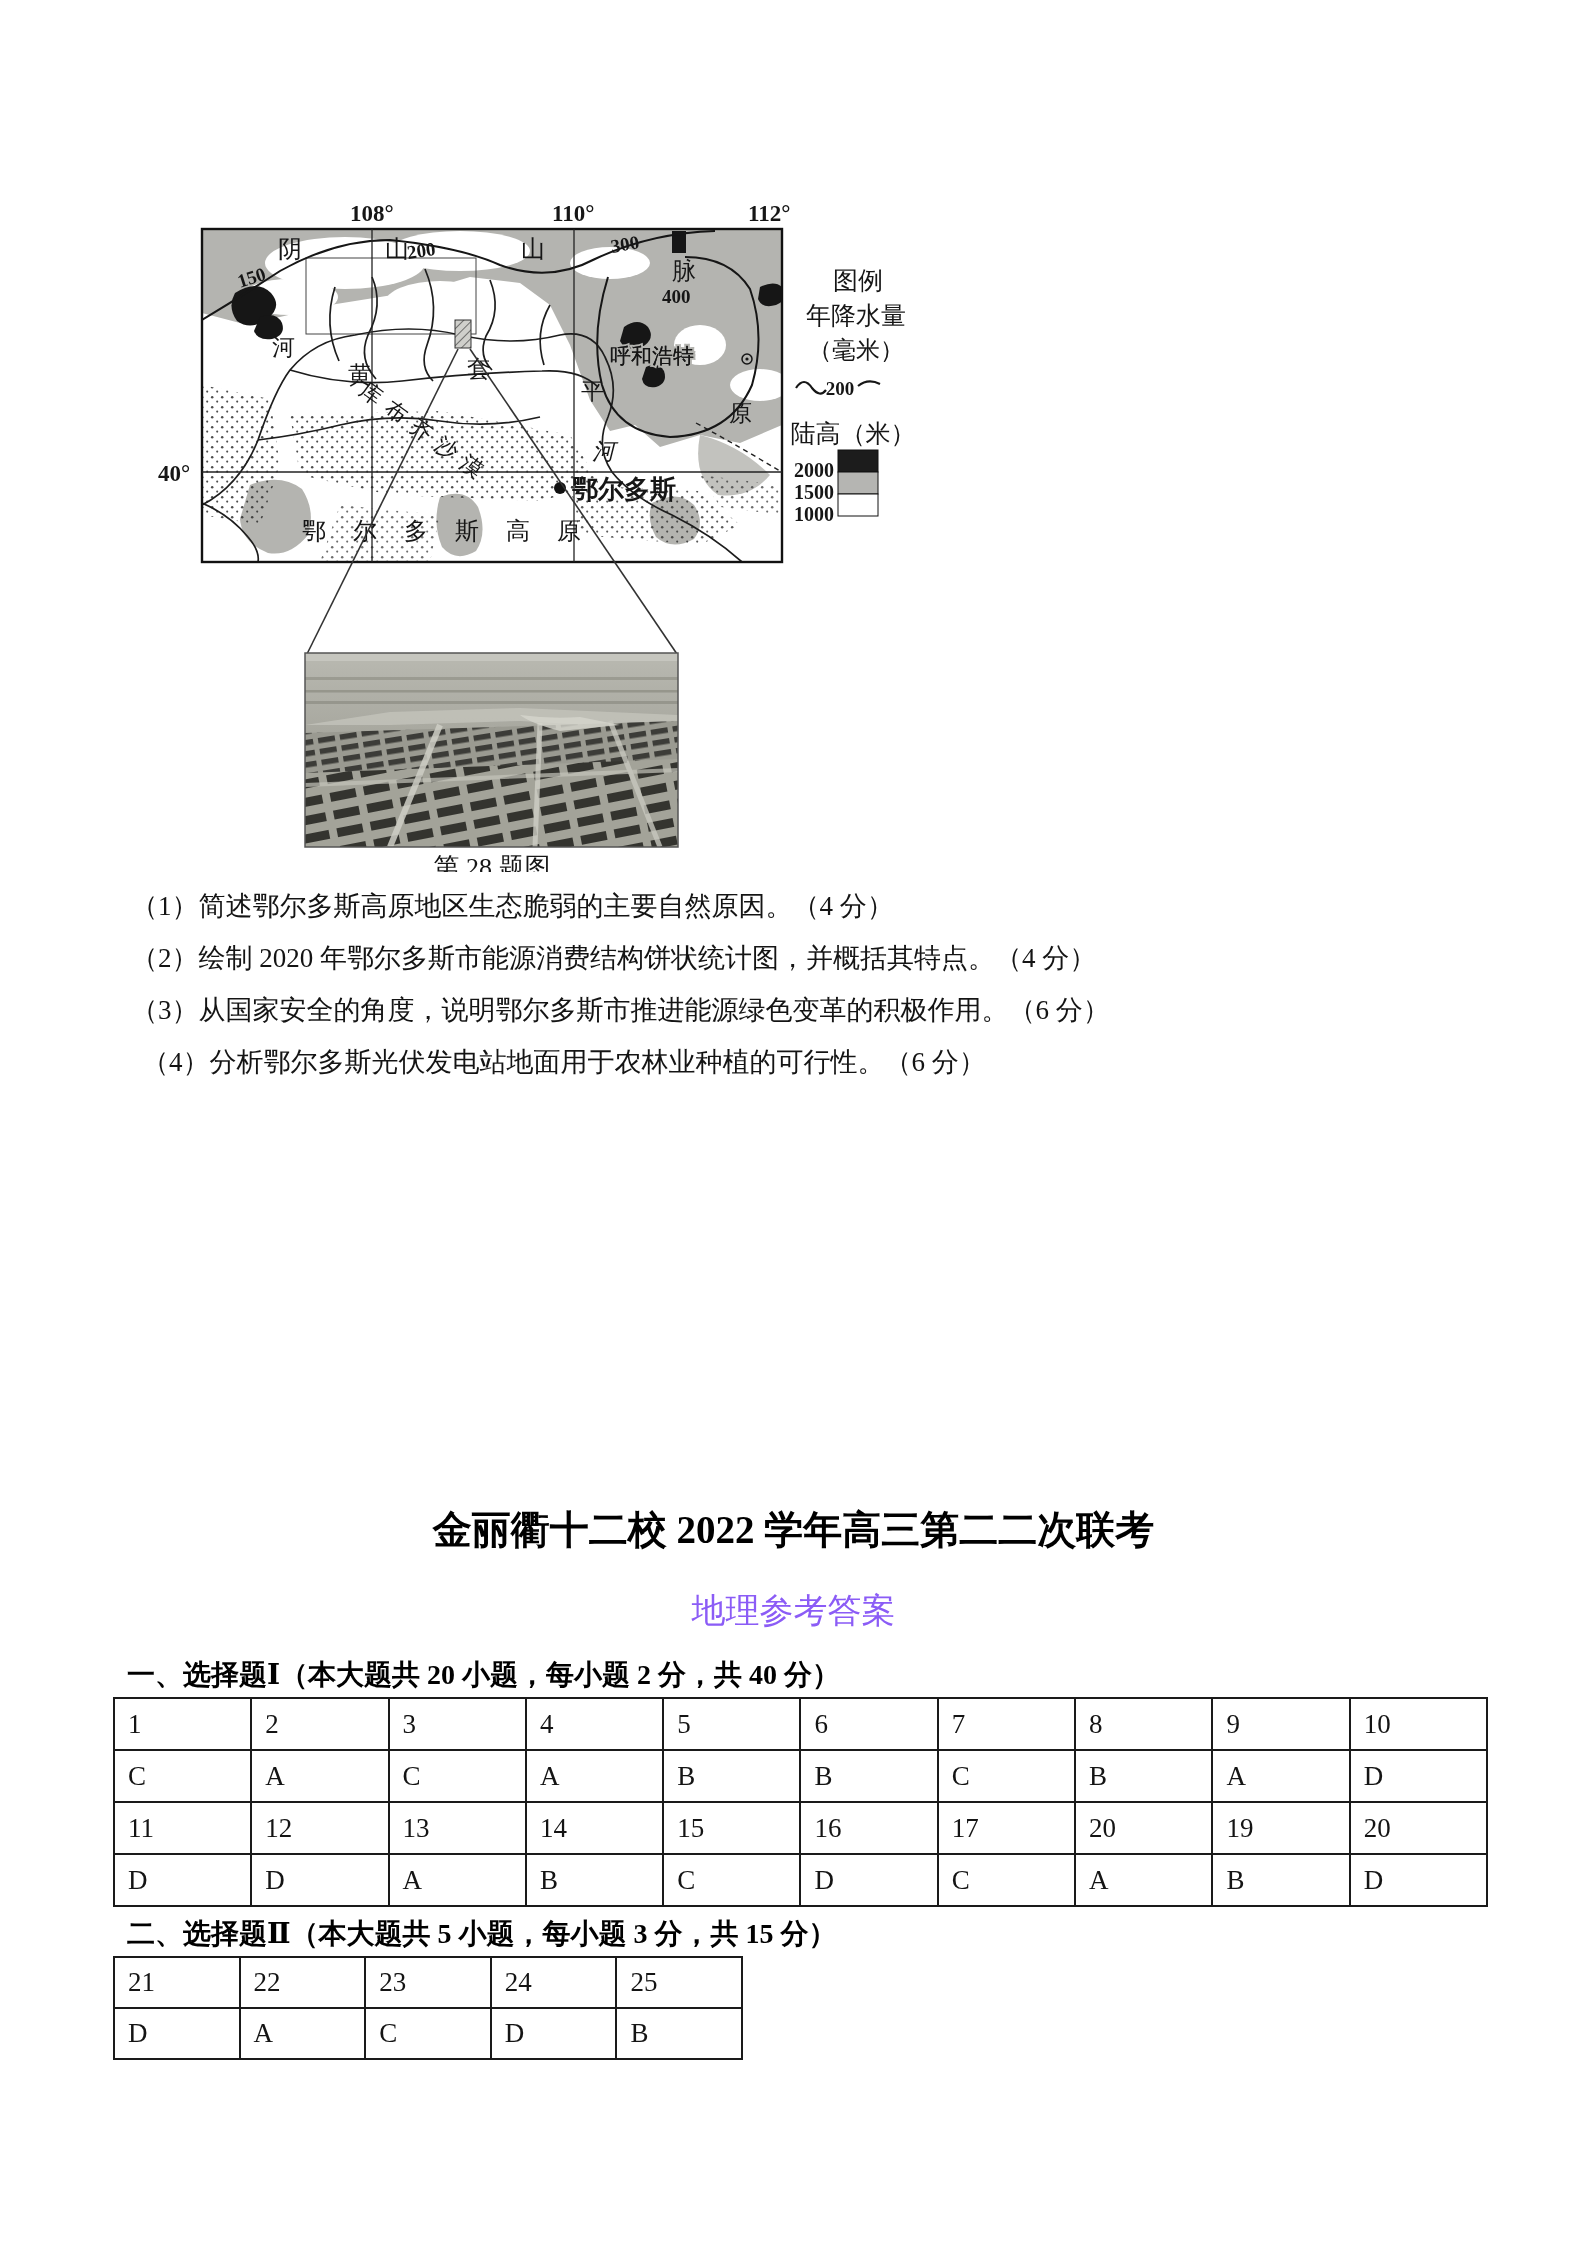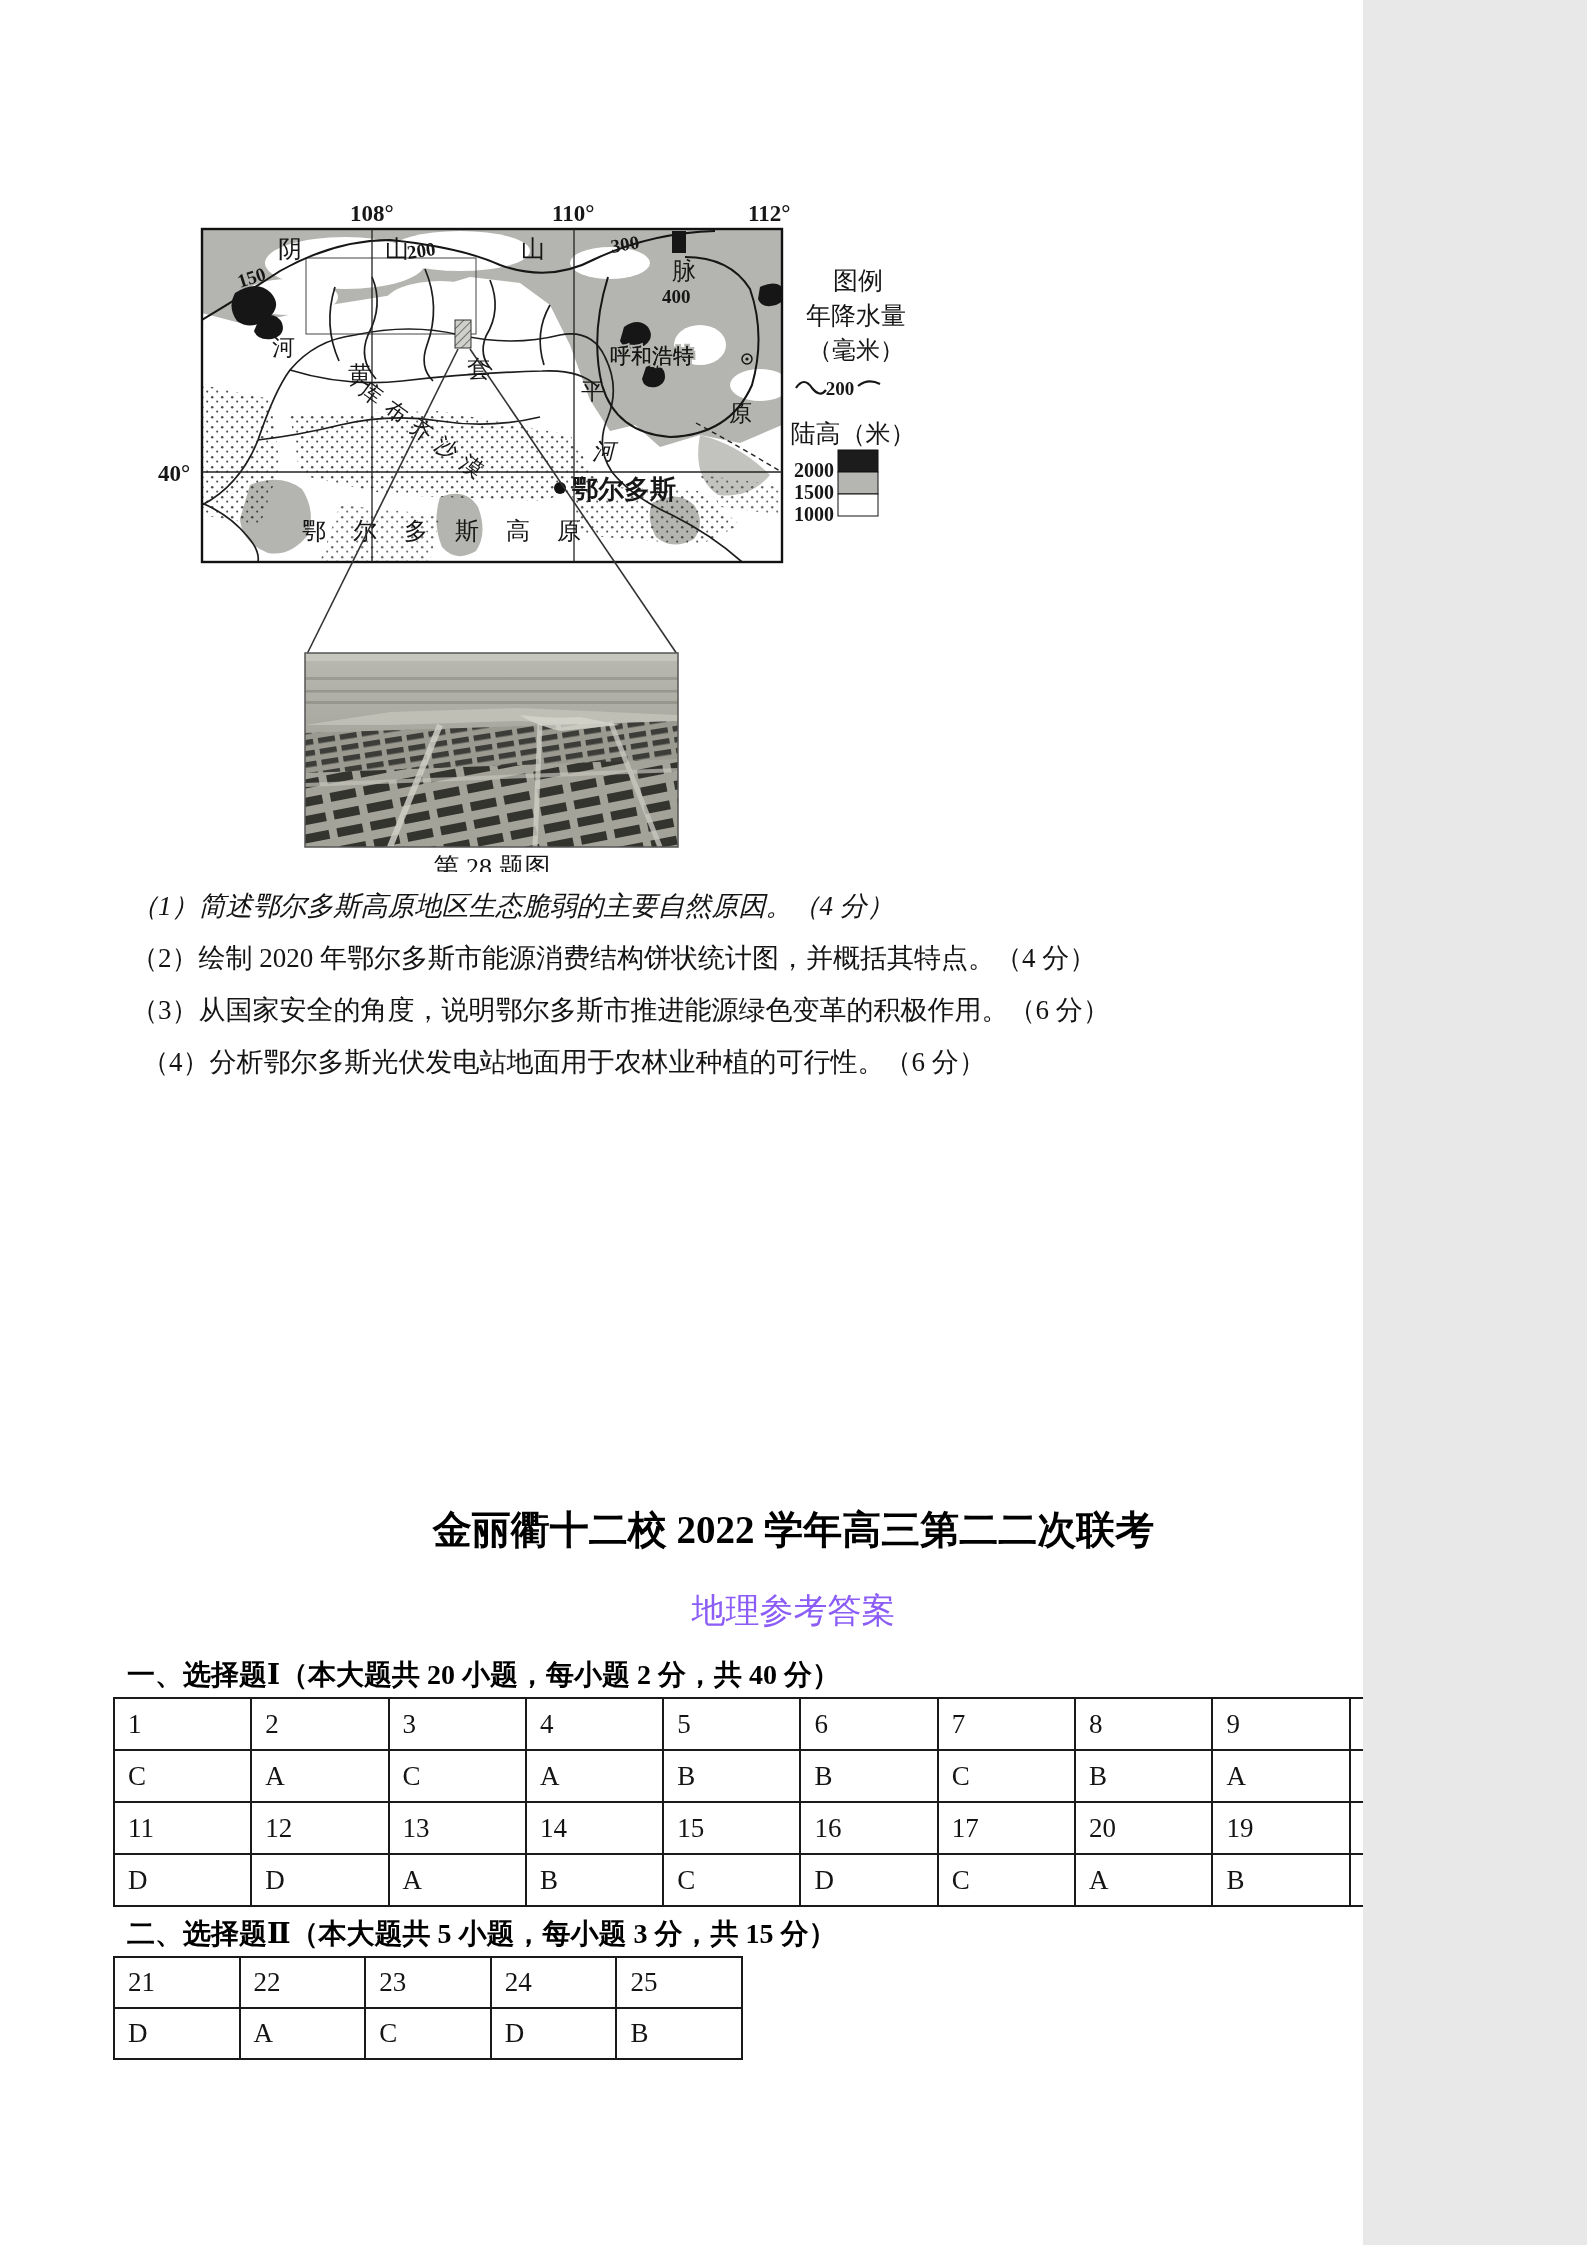--- a/index.html
+++ b/index.html
@@ -1,16 +1,16 @@
 <!DOCTYPE html>
 <html><head>
 <meta charset="utf-8">
 <style>
   html,body{margin:0;padding:0;background:#e8e8e8;}
-  .page{position:relative;width:1363px;height:2245px;background:#ffffff;overflow:hidden;
+  .page{position:relative;width:1587px;height:2245px;background:#ffffff;overflow:hidden;
         font-family:"Liberation Serif","DejaVu Serif",serif;color:#111;}
   .abs{position:absolute;}
   .q-line{font-size:27px;line-height:34px;white-space:nowrap;color:#141414;}
   .doc-title{width:1375px;left:106px;text-align:center;font-weight:700;font-size:39px;white-space:nowrap;color:#000;}
   .doc-subtitle{width:1375px;left:106px;text-align:center;font-size:34px;white-space:nowrap;color:#8b5cf6;}
   .sec-heading{font-size:28px;font-weight:700;white-space:nowrap;color:#000;margin-left:9px;}
   table.ans{border-collapse:collapse;table-layout:fixed;background:#fff;}
   table.ans td{border:2px solid #1a1a1a;font-size:27px;color:#141414;
                padding:0 0 0 13px;vertical-align:middle;overflow:hidden;}
   table.t1{width:1375px;}  table.t1 td{height:50px;}
@@ -194,21 +194,21 @@
         <path d="M165,600 L538,585" stroke="#c4c4bb" stroke-width="4" opacity="0.7"></path>
         <path d="M380,530 q30,4 60,2 l40,8 l-60,6 q-30,-8 -40,-16" fill="#d6d6cd" opacity="0.8"></path>
       </g>
       <rect x="165" y="468" width="373" height="194" fill="none" stroke="#555" stroke-width="1.5"></rect>
     </g>
 
     <text x="352" y="691" font-size="26" text-anchor="middle">第 28 题图</text>
     <rect x="270" y="687" width="170" height="16" fill="#ffffff"></rect>
   </svg>
 
-  <div class="abs q-line" style="left:131px;top:889px;font-style:italic;">（1）简述鄂尔多斯高原地区生态脆弱的主要自然原因。（4 分）</div>
+  <div class="abs q-line" style="left:131px;top:889px;">（1）简述鄂尔多斯高原地区生态脆弱的主要自然原因。（4 分）</div>
   <div class="abs q-line" style="left:131px;top:941px;">（2）绘制 2020 年鄂尔多斯市能源消费结构饼状统计图，并概括其特点。（4 分）</div>
   <div class="abs q-line" style="left:131px;top:993px;">（3）从国家安全的角度，说明鄂尔多斯市推进能源绿色变革的积极作用。（6 分）</div>
   <div class="abs q-line" style="left:142px;top:1045px;">（4）分析鄂尔多斯光伏发电站地面用于农林业种植的可行性。（6 分）</div>
 
   <div class="abs doc-title" style="top:1503px;">金丽衢十二校 2022 学年高三第二二次联考</div>
   <div class="abs doc-subtitle" style="top:1588px;">地理参考答案</div>
 
   <div class="abs sec-heading" style="left:118px;top:1656px;">一、选择题Ⅰ（本大题共 20 小题，每小题 2 分，共 40 分）</div>
 
   <table class="ans t1 abs" style="left:113px;top:1697px;">

